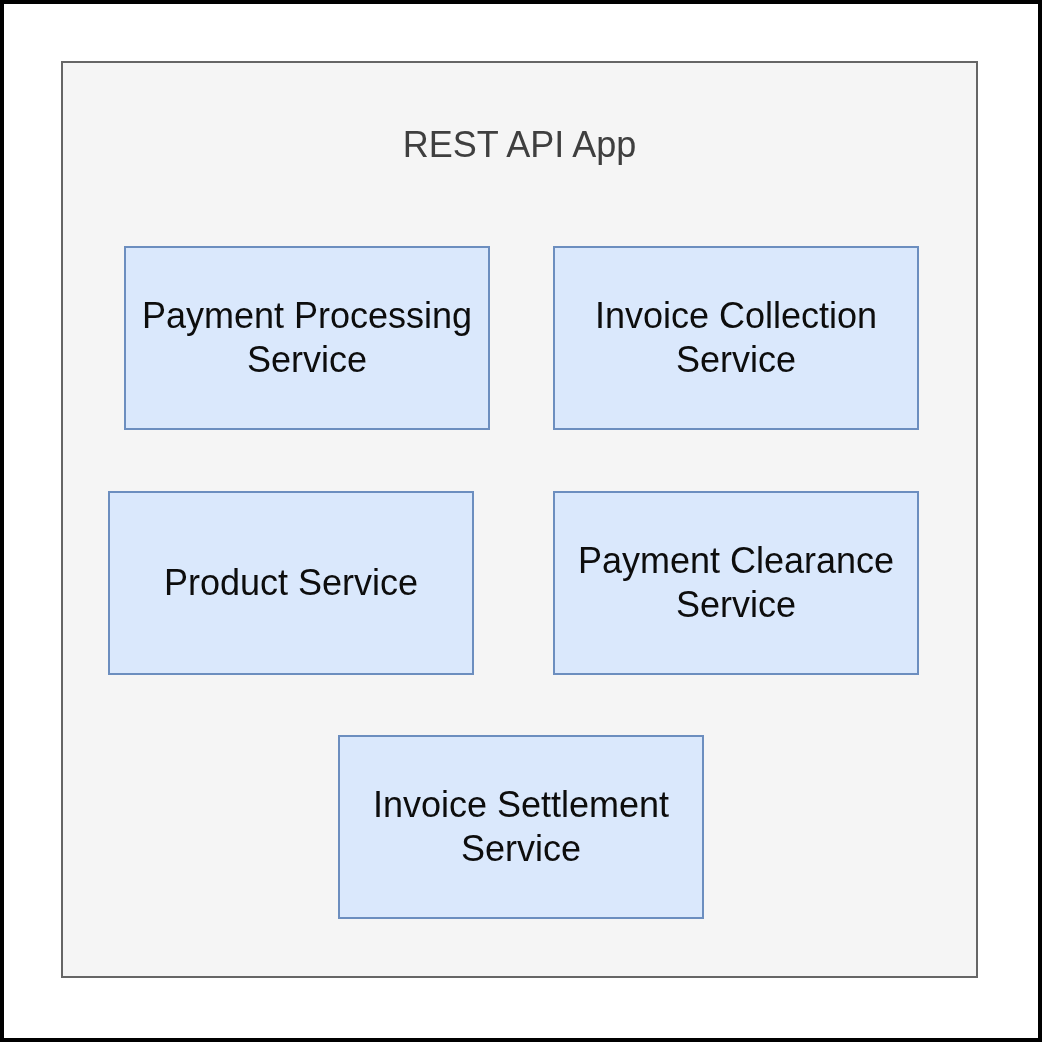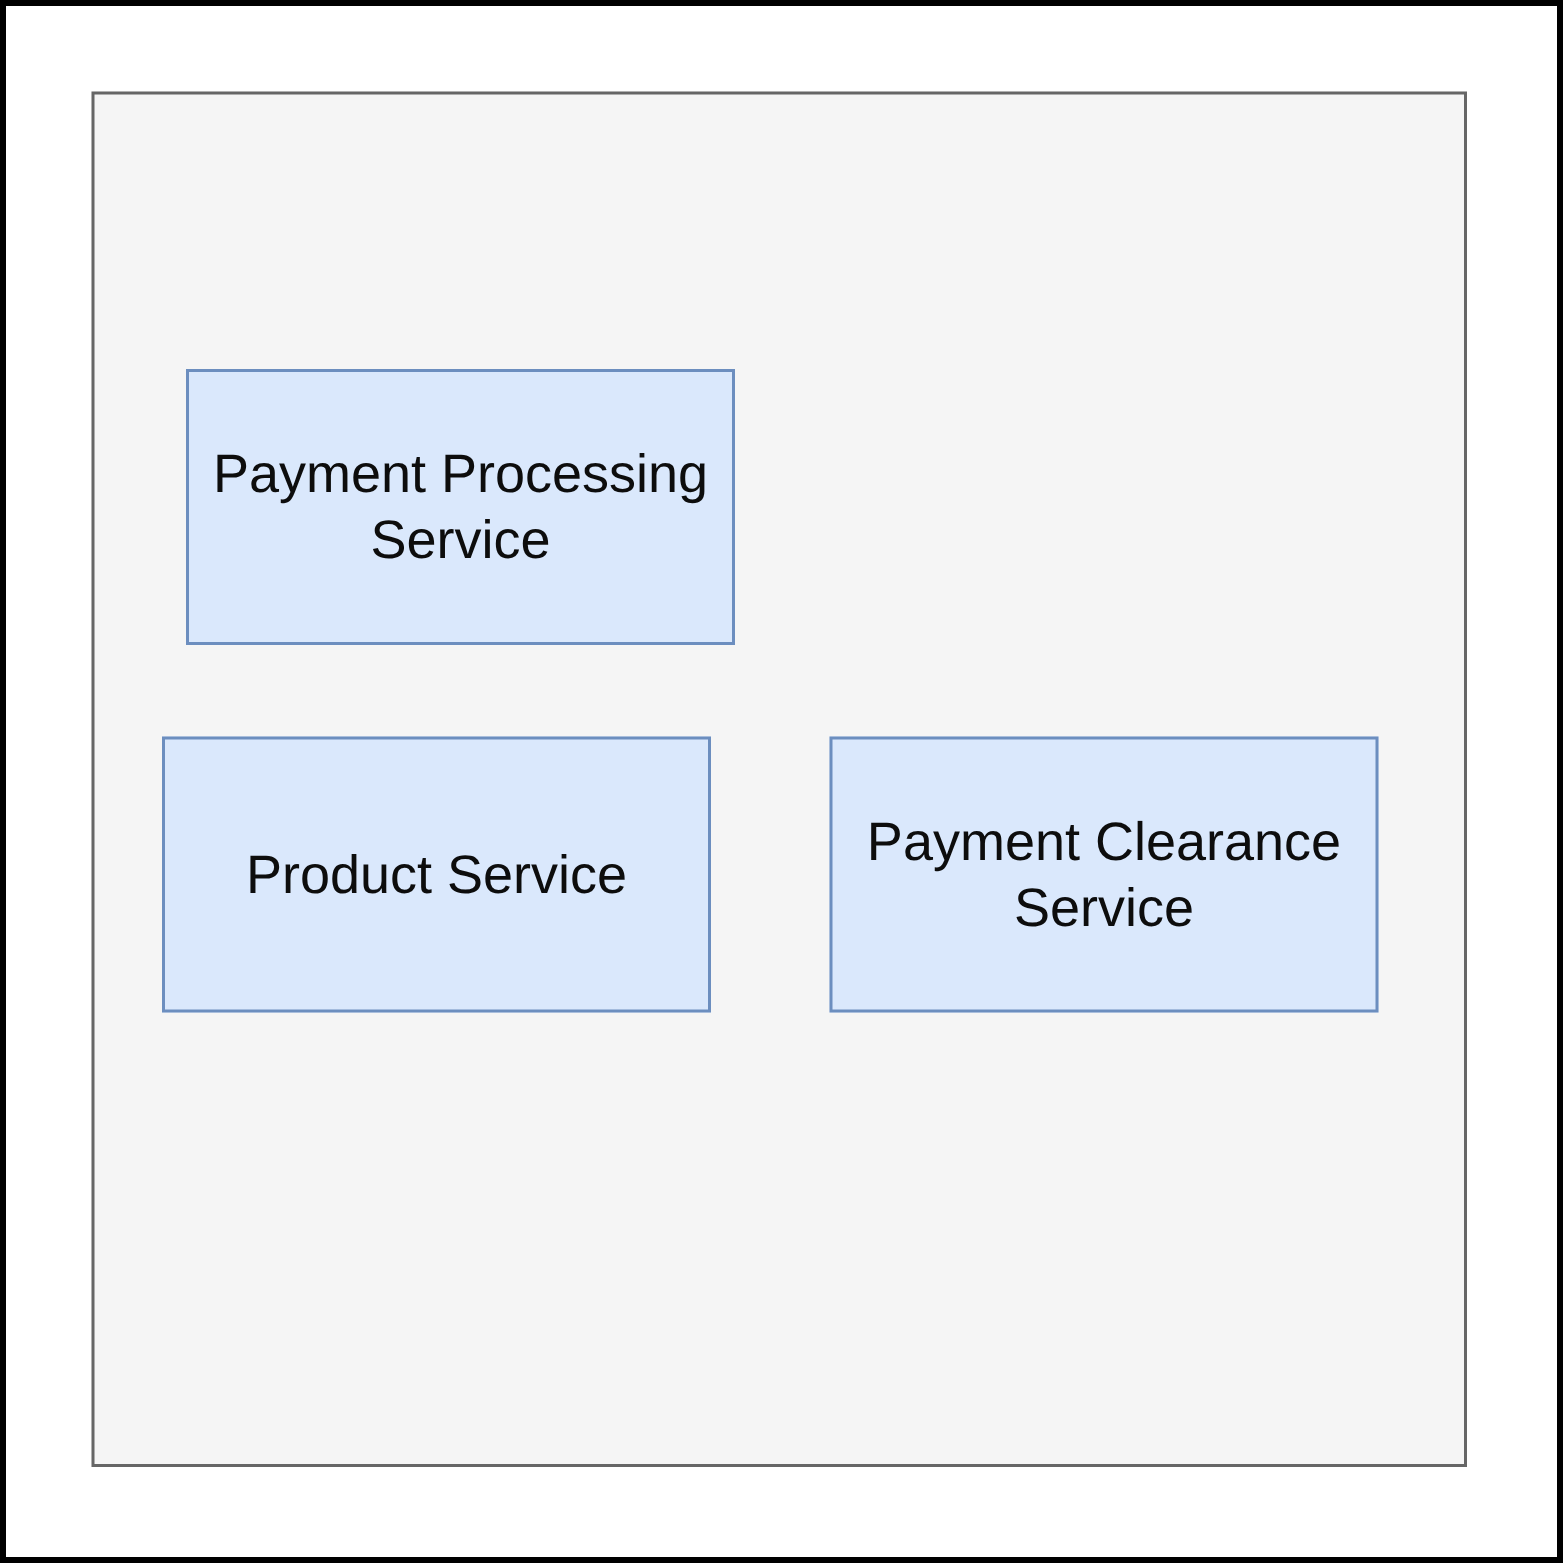--- a/index.html
+++ b/index.html
@@ -65,31 +65,38 @@
   .node-4 { left: 490px; top: 428px; }
   .node-5 { left: 275px; top: 672px; }
 </style>
 </head>
 <body>
 
 <div class="stage">
 
   <div class="app-container">
 
+    <div class="app-title">REST API App</div>
 
     <div class="service-node node-1">
       <span>Payment Processing Service</span>
     </div>
 
+    <div class="service-node node-2">
+      <span>Invoice Collection Service</span>
+    </div>
 
     <div class="service-node node-3">
       <span>Product Service</span>
     </div>
 
     <div class="service-node node-4">
       <span>Payment Clearance Service</span>
     </div>
 
+    <div class="service-node node-5">
+      <span>Invoice Settlement Service</span>
+    </div>
 
   </div>
 
   <div class="outer-frame"></div>
 </div>
 
 </body></html>

